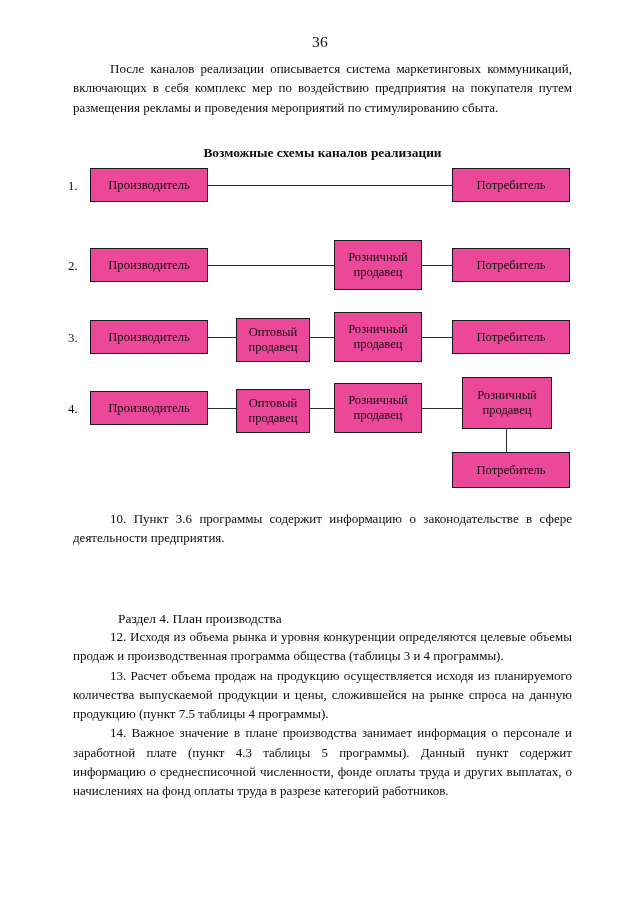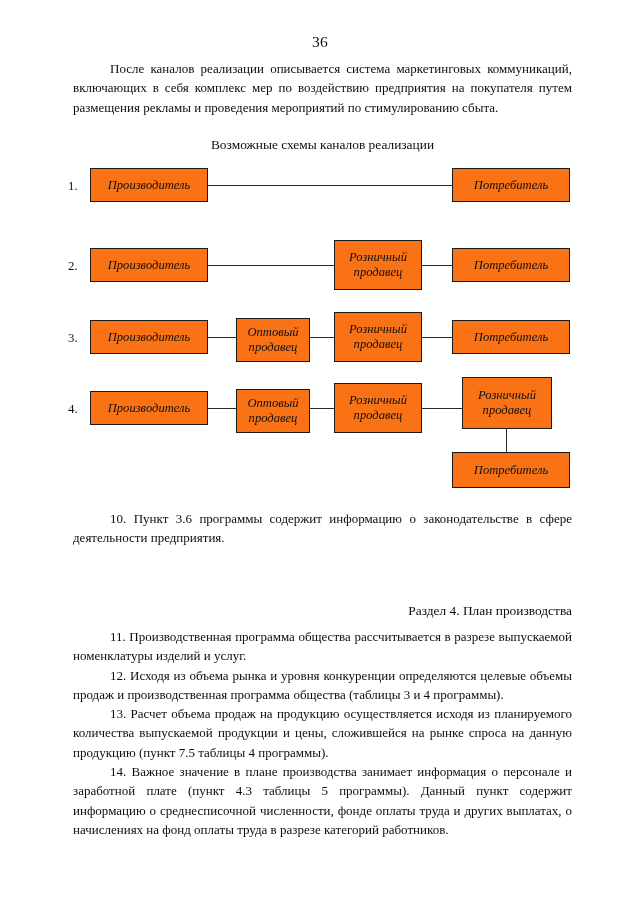--- a/index.html
+++ b/index.html
@@ -42,31 +42,32 @@
   }
   p.body {
     margin: 0;
     font-size: 13px;
     line-height: 19.3px;
     text-align: justify;
     text-indent: 37px;
     text-justify: inter-word;
   }
   p.centered {
-    margin: 8px;
+    margin: 16px;
     font-size: 13.4px;
     line-height: 19.3px;
     text-align: center;
     text-indent: 0;
+    font-weight: bold;
   }
   p.sec-heading {
-    margin: 0;
+    margin: 8px;
     font-size: 13.4px;
     line-height: 19.3px;
-    text-align: right;
+    text-align: left;
     text-indent: 37px;
   }
 
   .block-intro   { top: 59px; }
   .block-caption { top: 127px; }
   .block-after   { top: 509px; }
   .block-section { top: 601px; }
   .block-tail    { top: 627px; }
 
   
@@ -81,30 +82,29 @@
   .row-num {
     position: absolute;
     font-size: 12.8px;
     line-height: 1;
     color: #111;
   }
   .node {
     position: absolute;
     box-sizing: border-box;
     border: 1.2px solid #1a1a1a;
-    background: #f97316;
+    background: #ec4899;
     display: flex;
     align-items: center;
     justify-content: center;
     text-align: center;
     font-size: 12.6px;
     line-height: 15px;
     color: #111;
     padding: 8px 2px;
-    font-style: italic;
   }
   .node .lbl { display: block; }
   .link {
     position: absolute;
     background: #2b2b2b;
   }
   .link.h { height: 1.1px; }
   .link.v { width: 1.1px; }
 </style>
 </head>
@@ -230,19 +230,18 @@
 
   <div class="text-col block-after">
     <p class="body">10. Пункт 3.6 программы содержит информацию о законодательстве в сфере деятельности предприятия.</p>
   </div>
 
   <div class="text-col block-section">
     <p class="sec-heading">Раздел 4. План производства</p>
   </div>
 
   <div class="text-col block-tail">
-    <p class="body">11. Производственная программа общества рассчитывается в разрезе выпускаемой номенклатуры изделий и услуг.</p>
     <p class="body">12. Исходя из объема рынка и уровня конкуренции определяются целевые объемы продаж и производственная программа общества (таблицы 3 и 4 программы).</p>
     <p class="body">13. Расчет объема продаж на продукцию осуществляется исходя из планируемого количества выпускаемой продукции и цены, сложившейся на рынке спроса на данную продукцию (пункт 7.5 таблицы 4 программы).</p>
     <p class="body">14. Важное значение в плане производства занимает информация о персонале и заработной плате (пункт 4.3 таблицы 5 программы). Данный пункт содержит информацию о среднесписочной численности, фонде оплаты труда и других выплатах, о начислениях на фонд оплаты труда в разрезе категорий работников.</p>
   </div>
 
 </div>
 
 </body></html>

